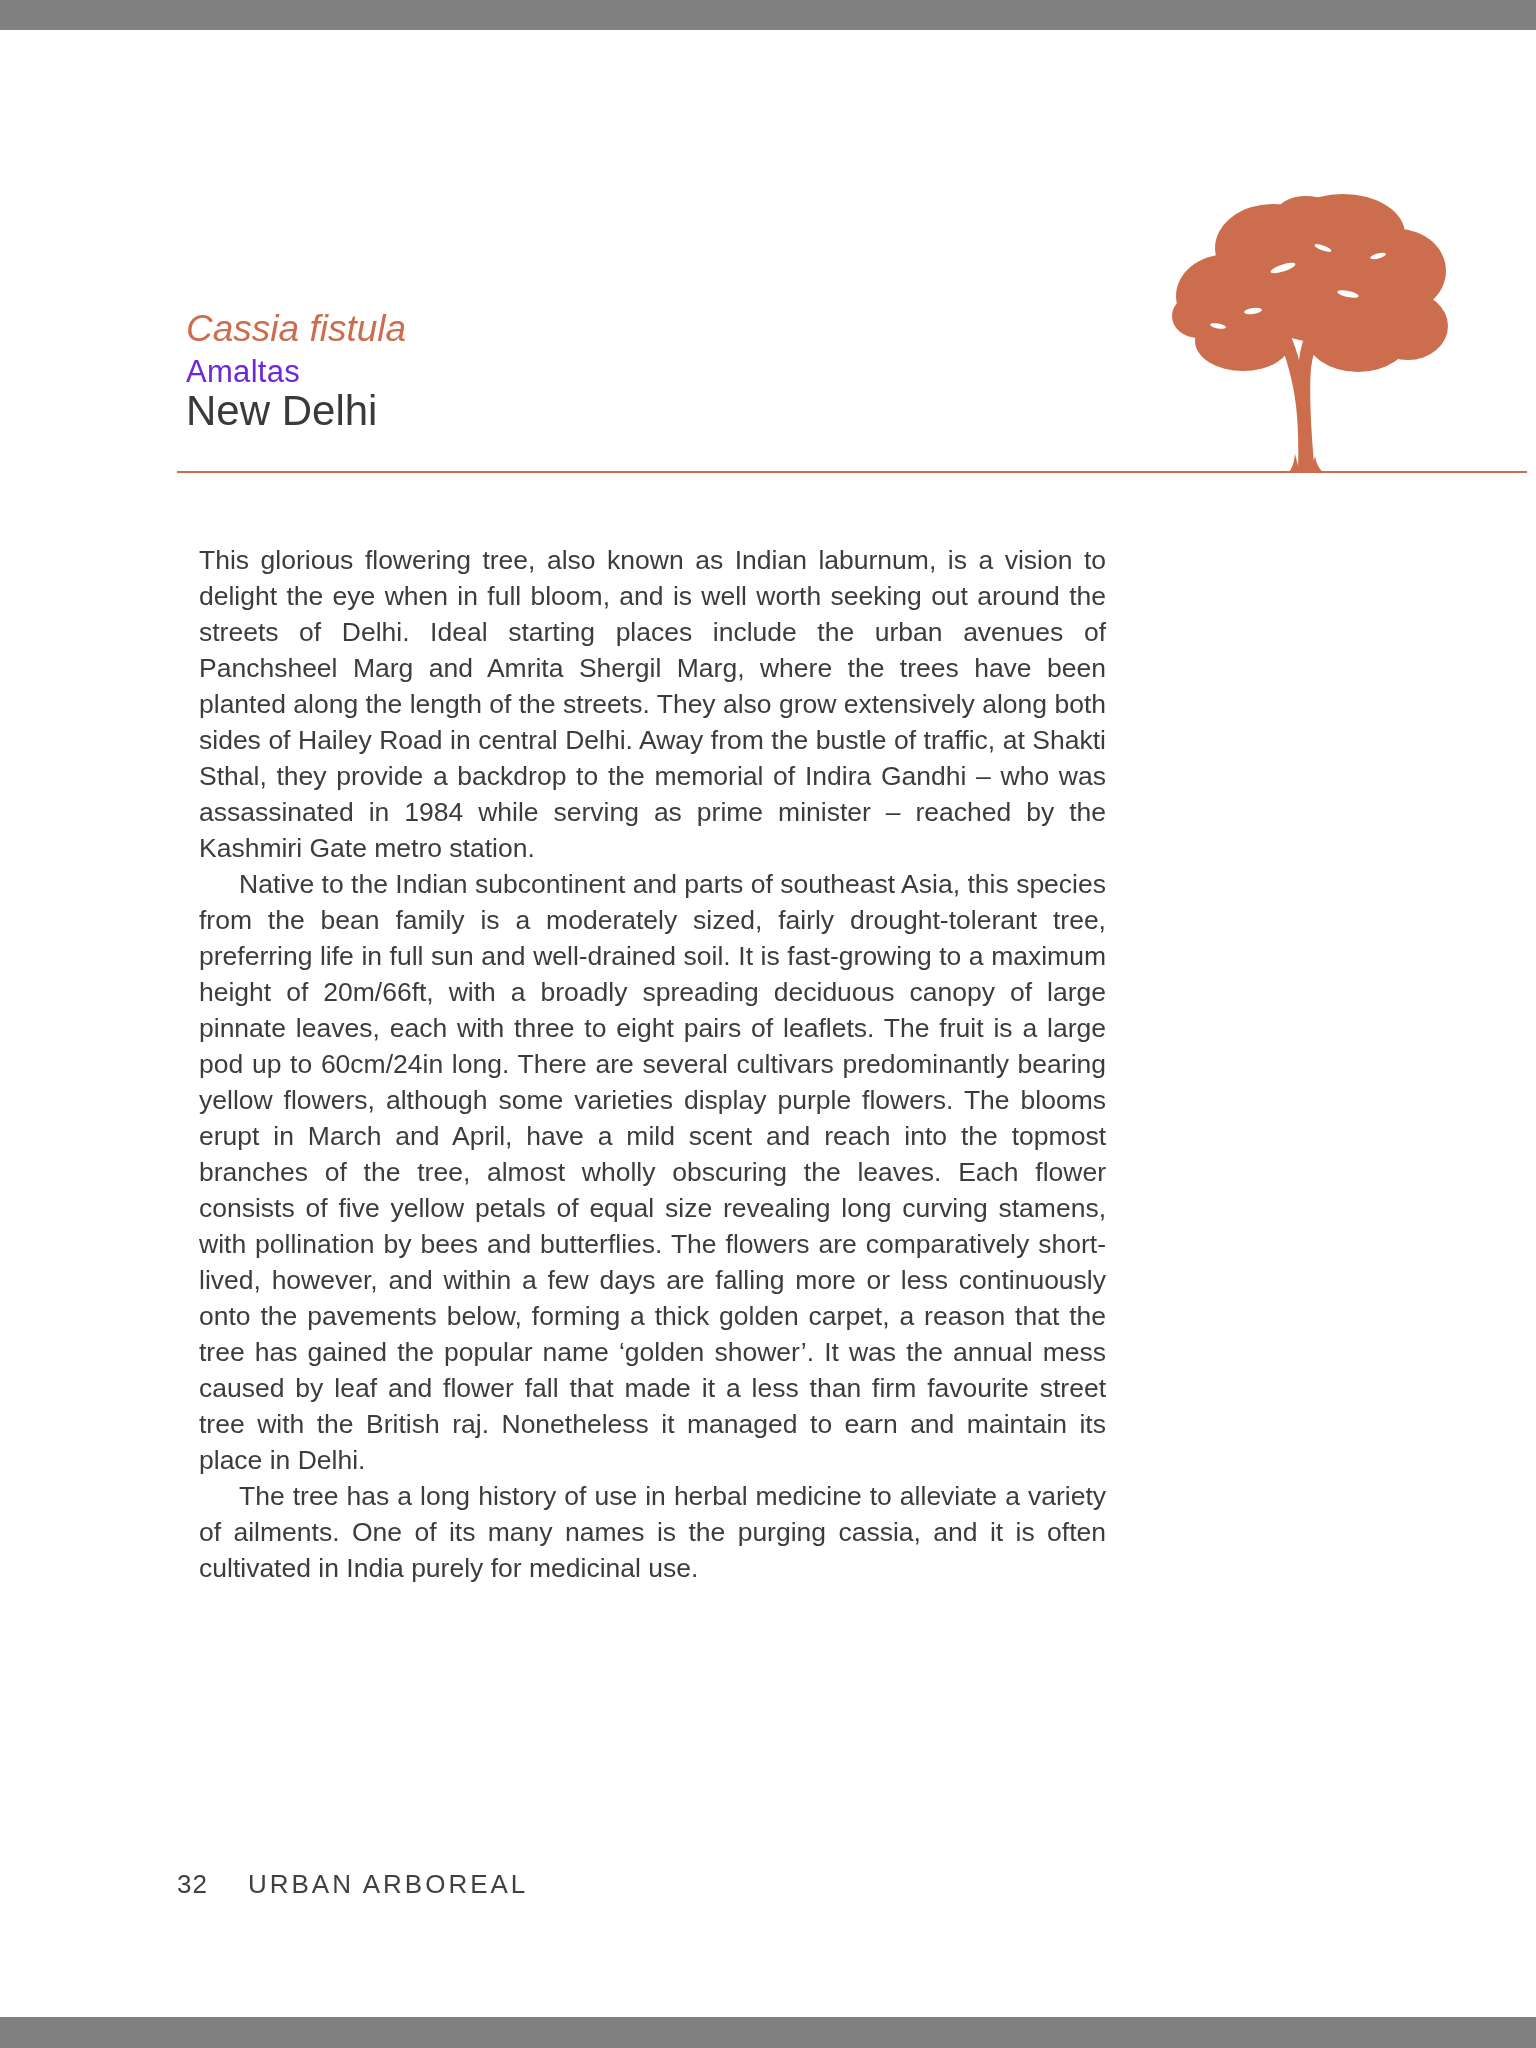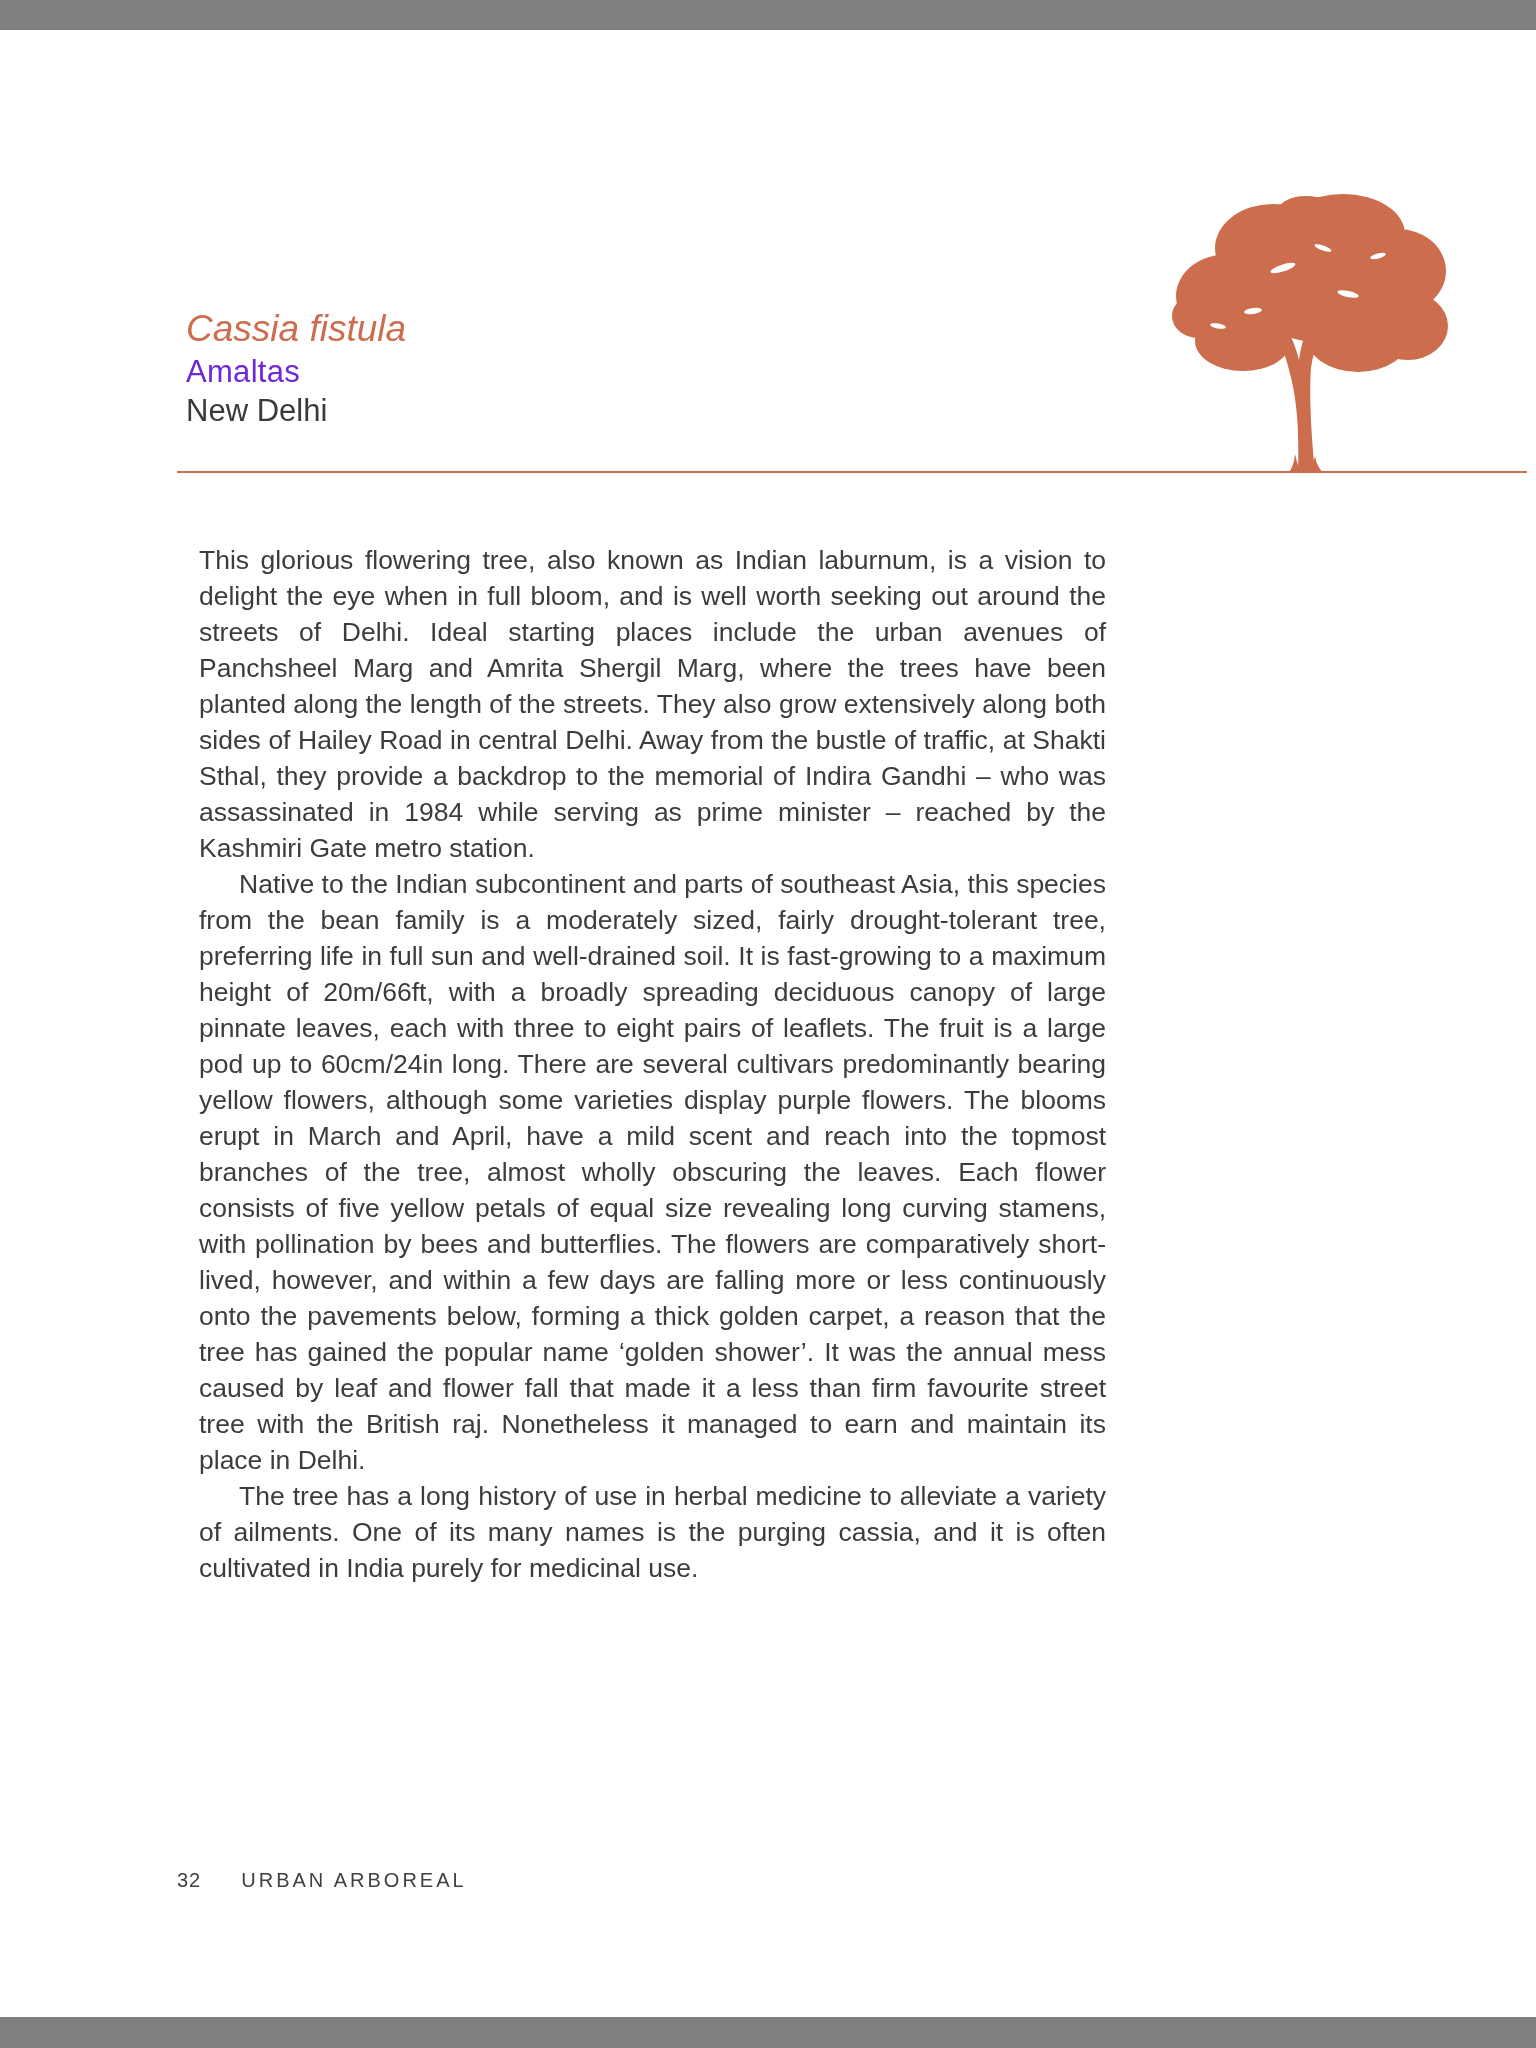--- a/index.html
+++ b/index.html
@@ -46,21 +46,21 @@
     font-weight: 400;
   }
   .common {
     font-size: 31px;
     line-height: 39px;
     font-weight: 400;
     color: #6d28d9;
     letter-spacing: 0.3px;
   }
   .city {
-    font-size: 31px;
+    font-size: 42px;
     line-height: 39px;
     font-weight: 400;
     color: #3a3a3a;
   }
 
   .body-text {
     position: absolute;
     left: 199px;
     top: 542px;
     width: 907px;
@@ -70,21 +70,21 @@
     color: #3c3c3c;
     text-align: justify;
   }
   .body-text p { margin: 0; }
   .body-text p.indent { text-indent: 40px; }
 
   .footer {
     position: absolute;
     left: 177px;
     top: 1869px;
-    font-size: 20px;
+    font-size: 26px;
     color: #414141;
   }
   .footer .num { letter-spacing: 1px; }
   .footer .title { margin-left: 40px; letter-spacing: 3px; }
 </style>
 </head>
 <body>
 
 <div class="page">
 

